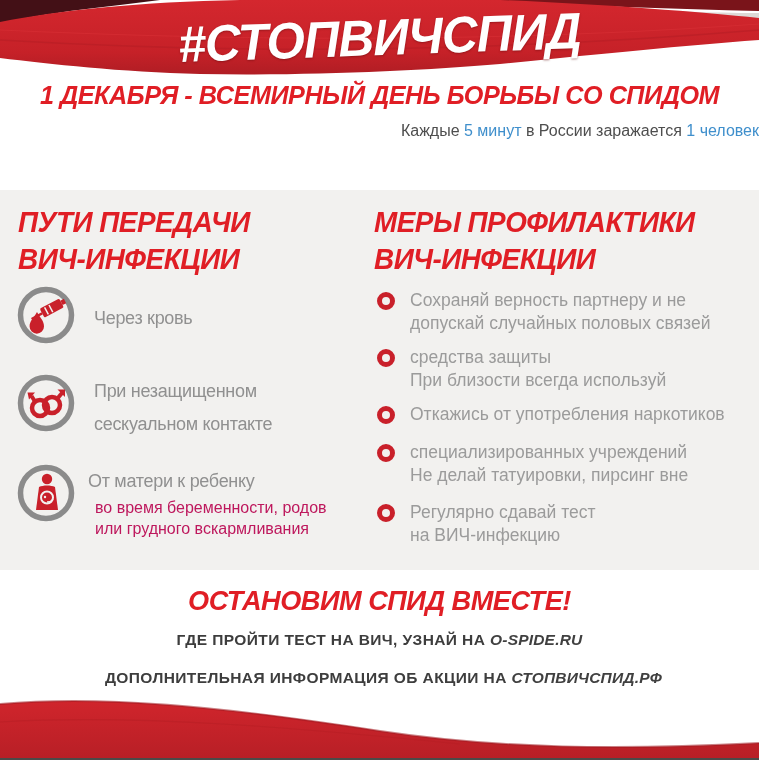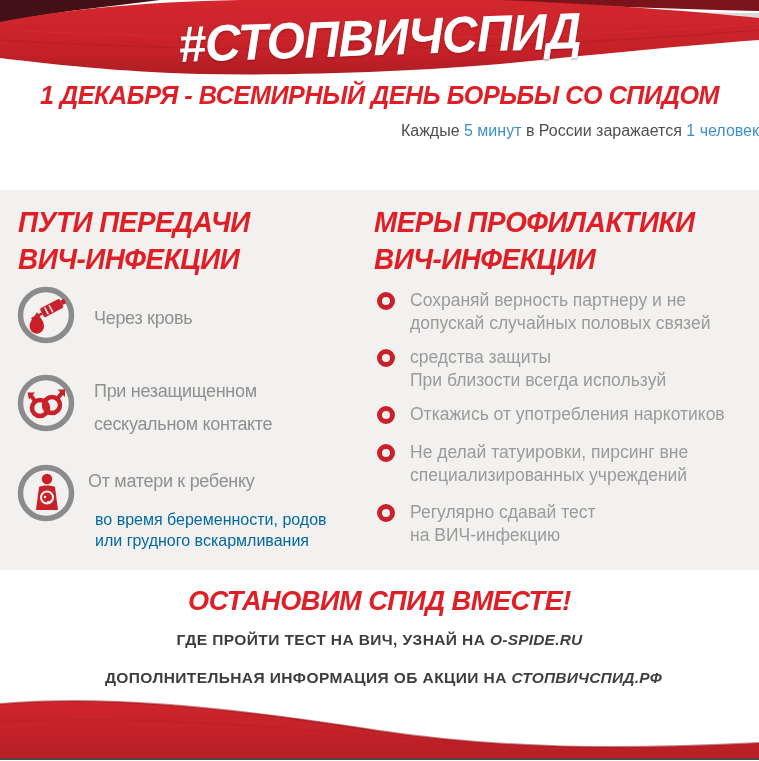--- a/index.html
+++ b/index.html
@@ -25,21 +25,21 @@
   .stats-line2{top:122px;font-size:16px;color:#4e4e4e;text-align:right;}
   .blue{color:#3f8fcc;}
 
   
   .gray-section{top:190px;left:0;width:759px;height:380px;background:#f2f1ef;}
   .col-header{
     font-size:29px;line-height:37px;font-weight:700;font-style:italic;
     color:#e01e25;letter-spacing:-0.5px;transform:scaleX(.96);transform-origin:left top;
   }
   .t-title{font-size:18px;line-height:33px;color:#909090;letter-spacing:-0.3px;}
-  .t-sub{font-size:16px;line-height:21px;color:#0369a1;margin-top:12px;}
+  .t-sub{font-size:16px;line-height:21px;color:#be185d;}
   .p-item-text{font-size:17.5px;line-height:23px;color:#9b9b9b;}
   .bullet-ring{
     display:block;width:8px;height:8px;border:5px solid #c9202a;border-radius:50%;
   }
 
   
   .slogan{
     top:585px;font-size:28px;font-weight:700;font-style:italic;color:#e01e25;
     letter-spacing:-0.5px;transform:scaleX(.97);
   }
@@ -146,22 +146,22 @@
     <div>При близости всегда используй</div>
   </div>
 
   <span class="abs bullet-ring" style="left:377px;top:406px"></span>
   <div class="abs p-item-text" style="left:410px;top:403px">
     <div>Откажись от употребления наркотиков</div>
   </div>
 
   <span class="abs bullet-ring" style="left:377px;top:444px"></span>
   <div class="abs p-item-text" style="left:410px;top:441px">
+    <div>специализированных учреждений</div>
     <div>Не делай татуировки, пирсинг вне</div>
-    <div>специализированных учреждений</div>
   </div>
 
   <span class="abs bullet-ring" style="left:377px;top:504px"></span>
   <div class="abs p-item-text" style="left:410px;top:501px">
     <div>Регулярно сдавай тест</div>
     <div>на ВИЧ-инфекцию</div>
   </div>
 
   <div class="abs center slogan">ОСТАНОВИМ СПИД ВМЕСТЕ!</div>
 

